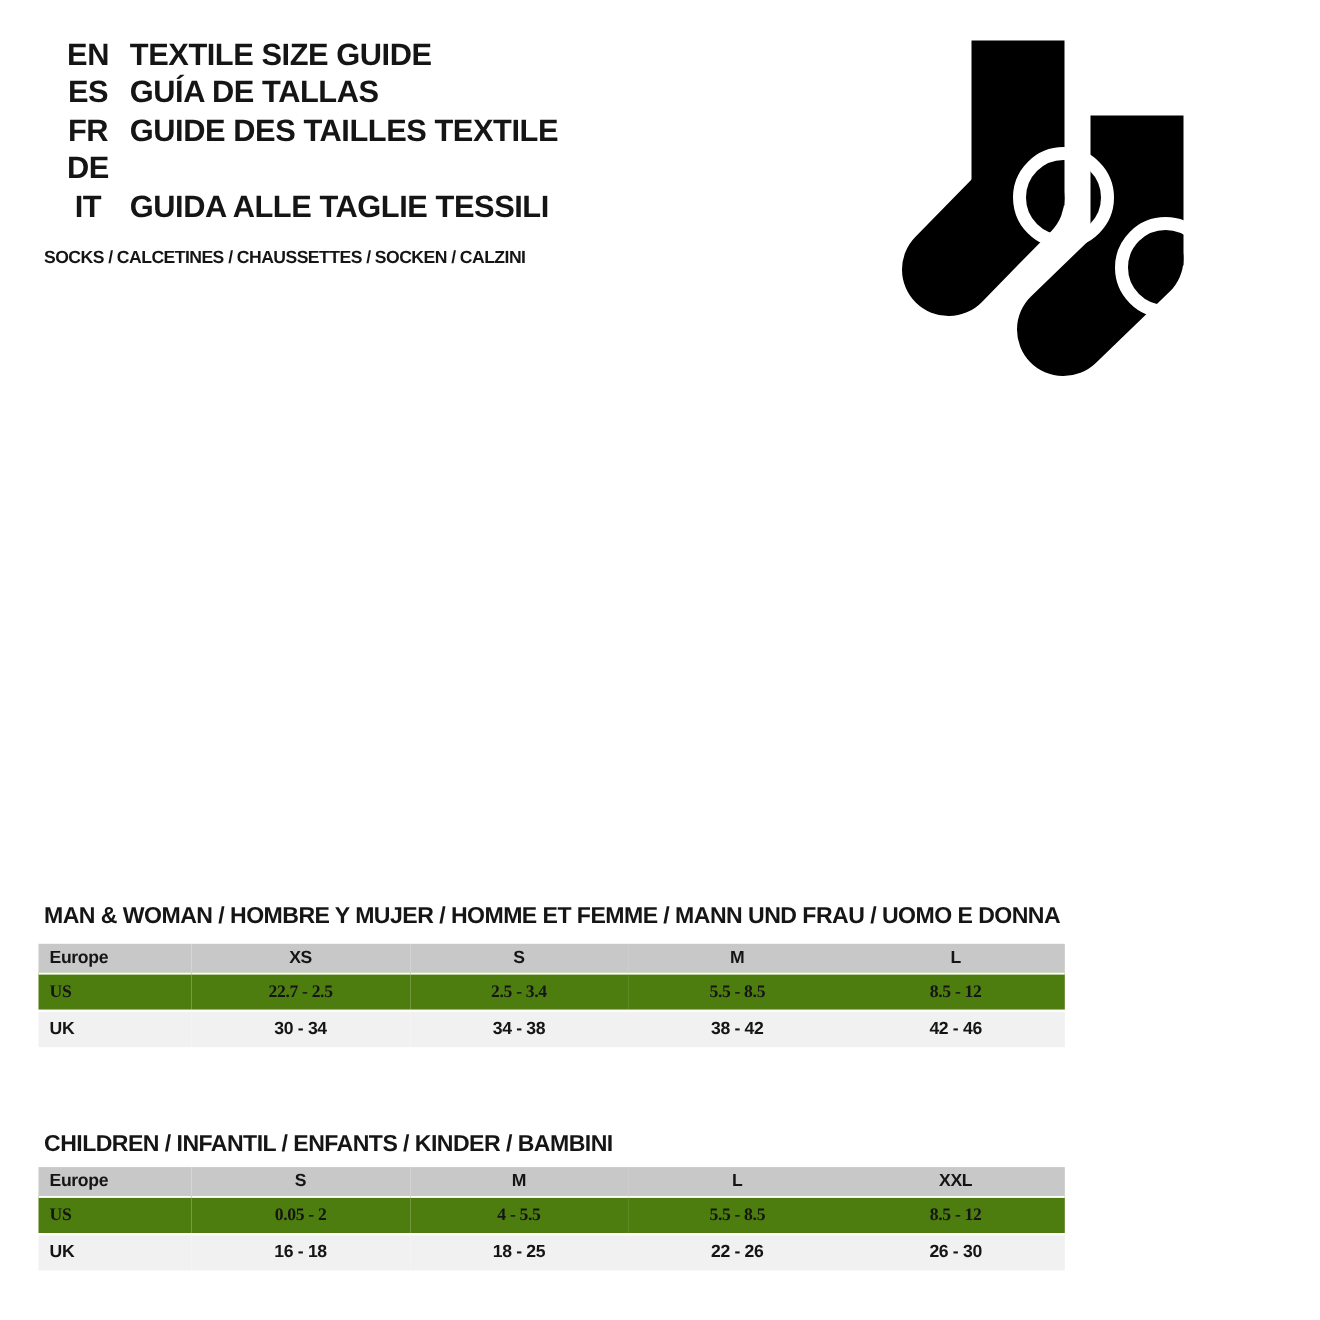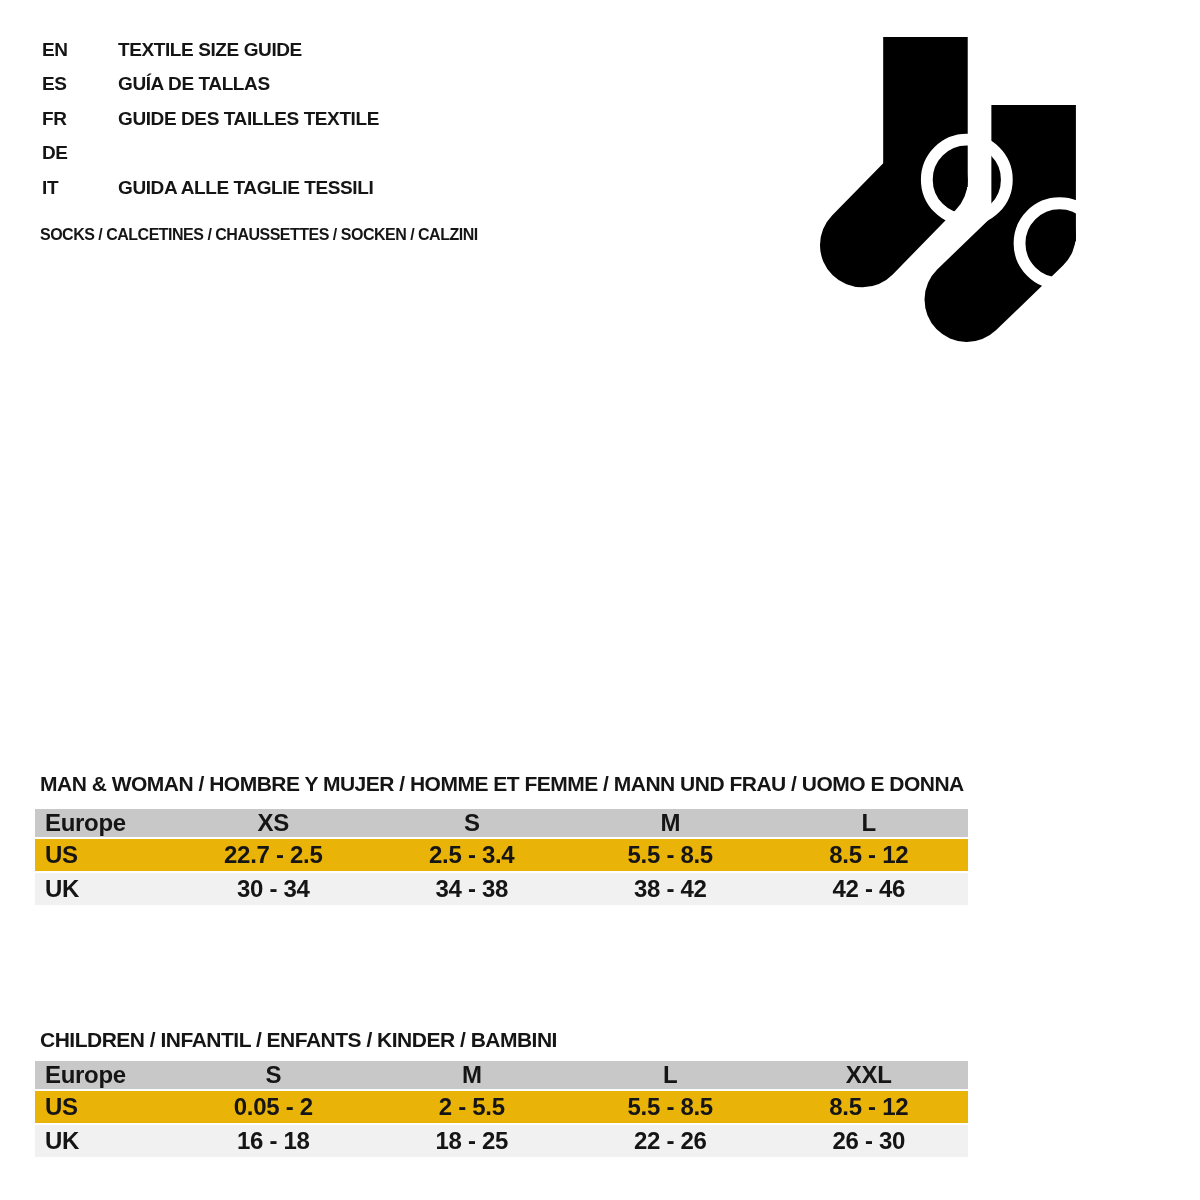--- a/index.html
+++ b/index.html
@@ -8,57 +8,57 @@
     width:1200px;height:1200px;
     background:#fff;
     font-family:"Liberation Sans", sans-serif;
     font-weight:bold;
     color:var(--text,#151515);
     overflow:hidden;
   }
 
   
   .lang-block{position:absolute;left:42px;top:33px;}
-  .lang-row{display:flex;line-height:34.4px;font-size:19px;letter-spacing:-0.4px;white-space:nowrap;}
+  .lang-row{display:flex;line-height:34.4px;font-size:28px;letter-spacing:-0.4px;white-space:nowrap;text-align:center;}
   .lang-code{width:76px;flex:0 0 76px;}
 
   
   .category-title{
     position:absolute;left:40px;top:220px;
     font-size:16px;line-height:30px;letter-spacing:-0.5px;white-space:nowrap;
   }
 
   
   .icon-wrap{position:absolute;left:815px;top:34px;width:300px;height:314px;}
   .icon-wrap svg{display:block;width:100%;height:100%;}
 
   
   .table-block{position:absolute;left:35px;width:933px;}
-  .tb1{top:772px;}
+  .tb1{top:821px;}
   .tb2{top:1028px;}
   .table-title{
     font-size:21px;line-height:24px;letter-spacing:-0.5px;
     margin-left:5px;white-space:nowrap;
   }
   .tb1 .table-title{margin-bottom:13px;}
   .tb2 .table-title{margin-bottom:9px;}
   table.size-table{
     border-collapse:separate;border-spacing:0;table-layout:fixed;
     width:933px;
   }
   table.size-table col.c0{width:139px;}
   table.size-table th, table.size-table td{
-    padding:0;margin:0;font-weight:bold;font-size:24px;letter-spacing:-0.3px;
+    padding:0;margin:0;font-weight:bold;font-size:16px;letter-spacing:-0.3px;
     text-align:center;vertical-align:middle;overflow:hidden;white-space:nowrap;
   }
   table.size-table thead th{
     height:26px;background:var(--header-bg,#c8c8c8);
   }
   table.size-table tbody td{height:32px;border-top:2px solid #fff;}
-  table.size-table tbody tr.row-white td{background:#eab308;}
+  table.size-table tbody tr.row-white td{background:#4d7c0f;font-family:Liberation Serif, serif;}
   table.size-table tbody tr.row-gray td{background:var(--alt-row-bg,#f1f1f1);}
   table.size-table .first{text-align:left;padding-left:10px;}
 </style>
 </head>
 <body>
 
 <div class="page">
 
   <div class="lang-block">
     <div class="lang-row">
@@ -156,21 +156,21 @@
           <th>S</th>
           <th>M</th>
           <th>L</th>
           <th>XXL</th>
         </tr>
       </thead>
       <tbody>
         <tr class="row-white">
           <td class="first">US</td>
           <td>0.05 - 2</td>
-          <td>2 - 5.5</td>
+          <td>4 - 5.5</td>
           <td>5.5 - 8.5</td>
           <td>8.5 - 12</td>
         </tr>
         <tr class="row-gray">
           <td class="first">UK</td>
           <td>16 - 18</td>
           <td>18 - 25</td>
           <td>22 - 26</td>
           <td>26 - 30</td>
         </tr>

